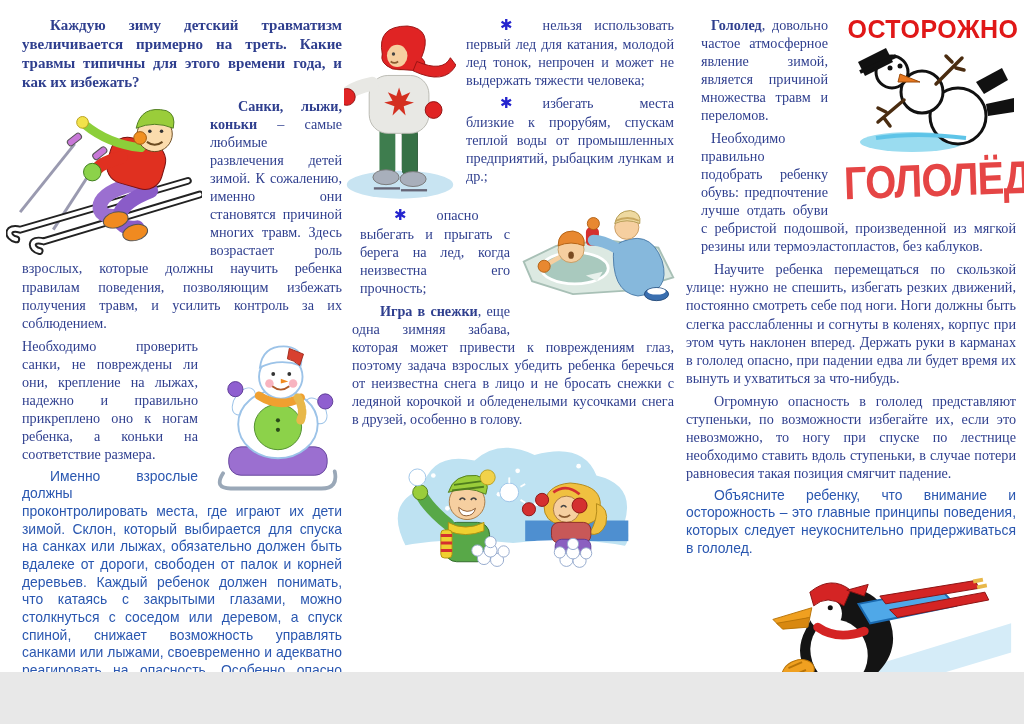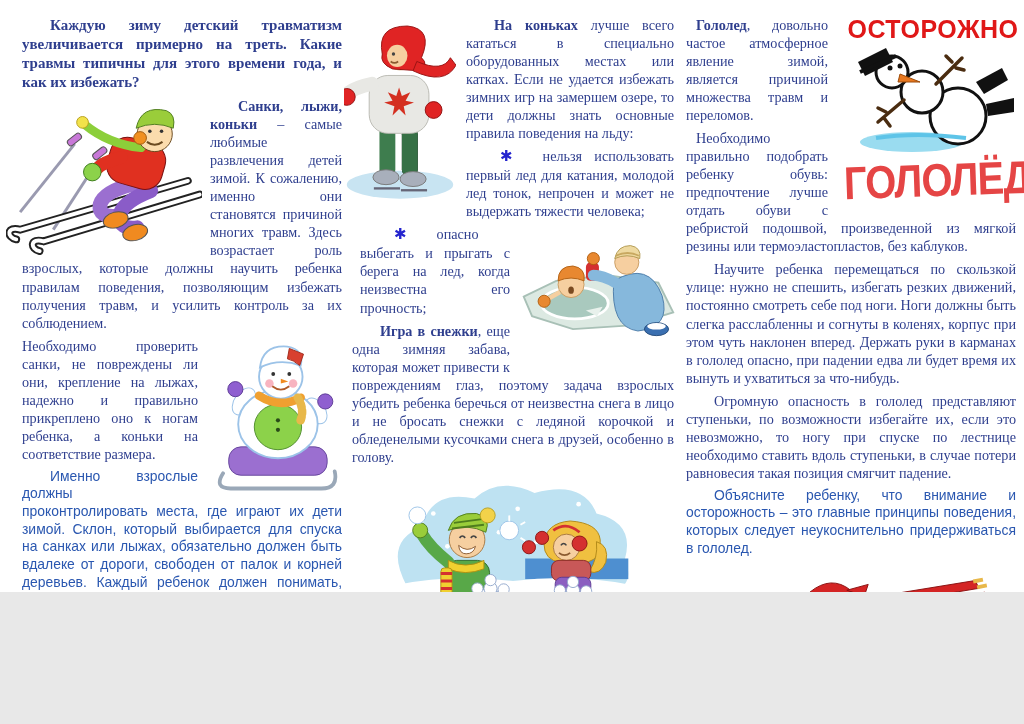--- a/index.html
+++ b/index.html
@@ -1,26 +1,26 @@
 <!DOCTYPE html>
 <html><head>
 <meta charset="utf-8">
 <style>
   html,body{margin:0;padding:0;background:#e8e8e8;}
   .page{
-    position:relative;width:1024px;height:592px;background:#ffffff;overflow:hidden;
+    position:relative;width:1024px;height:672px;background:#ffffff;overflow:hidden;
     font-family:"Liberation Serif",serif;color:#2E3E8E;margin:0 auto;
   }
   .col{position:absolute;top:16px;}
   .col-1{left:22px;width:320px;}
   .col-2{left:352px;width:322px;}
   .col-3{left:686px;width:330px;}
   p{margin:0 0 5px 0;text-align:justify;font-size:14.2px;line-height:1.27;text-indent:28px;}
   .noindent{text-indent:0;}
-  .indent-sm{text-indent:10px;}
+  .indent-sm{text-indent:10px;margin-left:15px;}
   .intro{font-weight:bold;font-size:15px;}
   .lead{font-weight:bold;}
   .sans{font-family:"Liberation Sans",sans-serif;color:#2A57B0;font-size:13.9px;}
   .bullet{text-indent:34px;margin-left:8px;}
   .star{color:#2424CE;font-family:"DejaVu Sans",sans-serif;font-size:15px;font-weight:bold;margin-right:30px;}
   .fl{float:left;}
   .fr{float:right;}
   .skier-svg{margin:0 8px 2px -16px;}
   .snowman-svg{margin:2px -6px 0 8px;}
   .skater-svg{margin:0 10px 2px -8px;}
@@ -122,24 +122,24 @@
       <circle cx="60" cy="38" r="19" fill="#F6CFA0" stroke="#c89a60"></circle>
       <circle cx="55" cy="38" r="1.8" fill="#444"></circle>
       <path d="M52 47 q4 3 8 0" fill="none" stroke="#8a5a30" stroke-width="1.8"></path>
       <path d="M41 40 Q35 10 68 10 Q96 13 83 44 Q92 52 80 58 L52 56 Q38 50 41 40 Z" fill="#E02424" stroke="#961212"></path>
       <path d="M78 48 q28 12 36 -4 l6 8 q-12 22 -46 6 Z" fill="#E02424" stroke="#961212"></path>
       <ellipse cx="57" cy="42" rx="11" ry="12" fill="#F6CFA0"></ellipse>
       <circle cx="53" cy="40" r="1.8" fill="#444"></circle>
       <path d="M50 48 q4 3 8 0" fill="none" stroke="#8a5a30" stroke-width="1.8"></path>
     </svg>
 
-    <p><span class="lead">На коньках</span><span> лучше всего кататься в специально оборудованных местах или катках. Если не удается избежать зимних игр на замершем озере, то дети должны знать основные правила поведения на льду:</span></p>
 
     <p class="bullet"><span class="star">✱</span><span>нельзя использовать первый лед для катания, молодой лед тонок, непрочен и может не выдержать тяжести человека;</span></p>
 
+    <p class="bullet"><span class="star">✱</span><span>избегать места близкие к прорубям, спускам теплой воды от промышленных предприятий, рыбацким лункам и др.;</span></p>
 
     <svg class="fr rescue-svg" width="160" height="130" viewBox="0 0 170 140">
       <polygon points="5,75 40,58 95,52 150,60 166,92 120,106 58,110 14,96" fill="#DCE9E2" stroke="#A8C0B6" stroke-width="2"></polygon>
       <ellipse cx="60" cy="82" rx="36" ry="17" fill="#A9C9BE" stroke="#ffffff" stroke-width="3"></ellipse>
       <polygon points="72,90 90,86 84,96" fill="#E8F1EC"></polygon>
       <circle cx="56" cy="62" r="14" fill="#F6CFA0" stroke="#c89a60"></circle>
       <path d="M42 58 Q42 42 58 42 Q72 44 70 58 Q56 52 42 58 Z" fill="#E88830" stroke="#b05e10"></path>
       <ellipse cx="56" cy="68" rx="3" ry="4" fill="#7a4a20"></ellipse>
       <line x1="44" y1="70" x2="30" y2="78" stroke="#F6CFA0" stroke-width="5"></line>
       <circle cx="27" cy="80" r="6.5" fill="#E88830" stroke="#b05e10"></circle>

